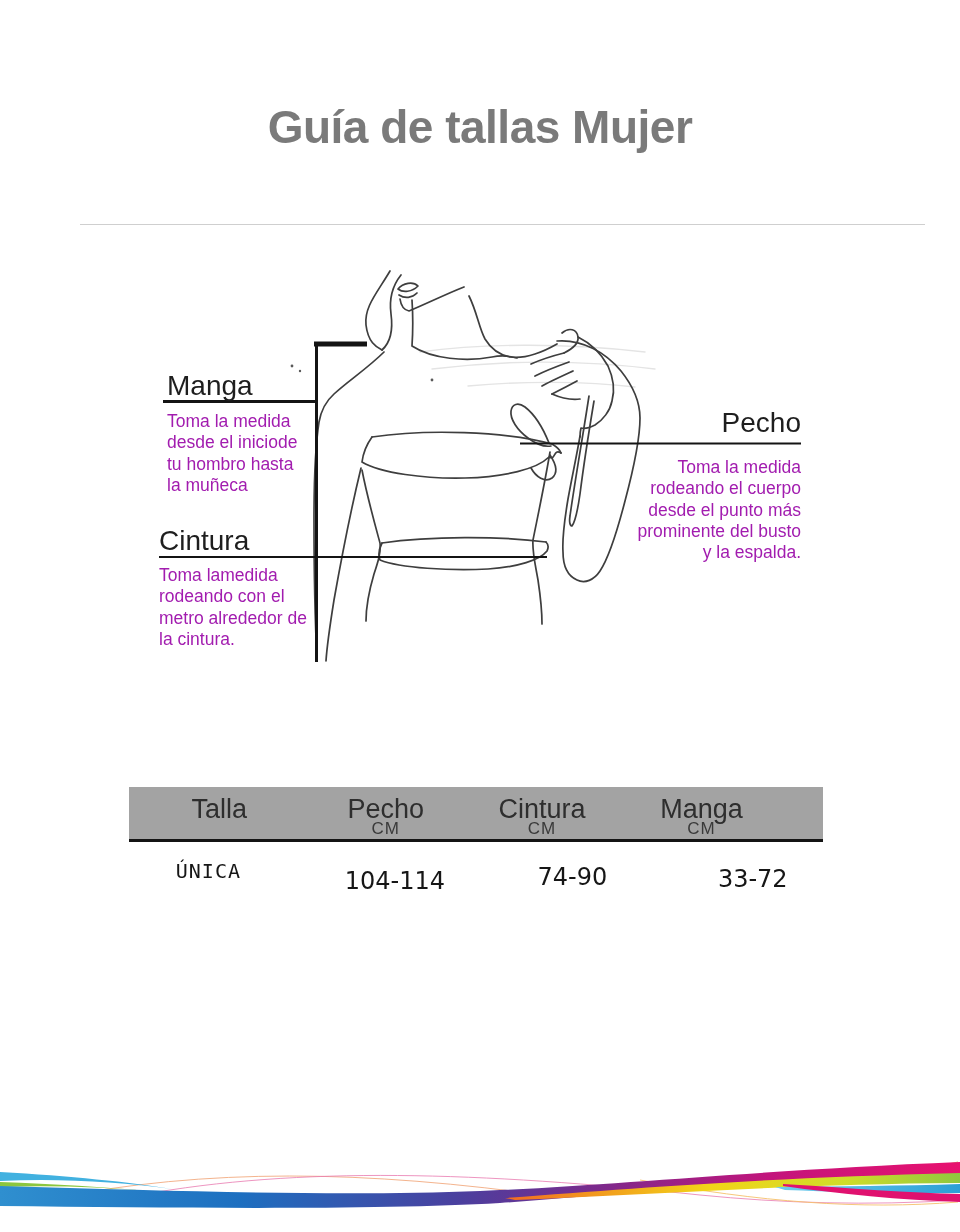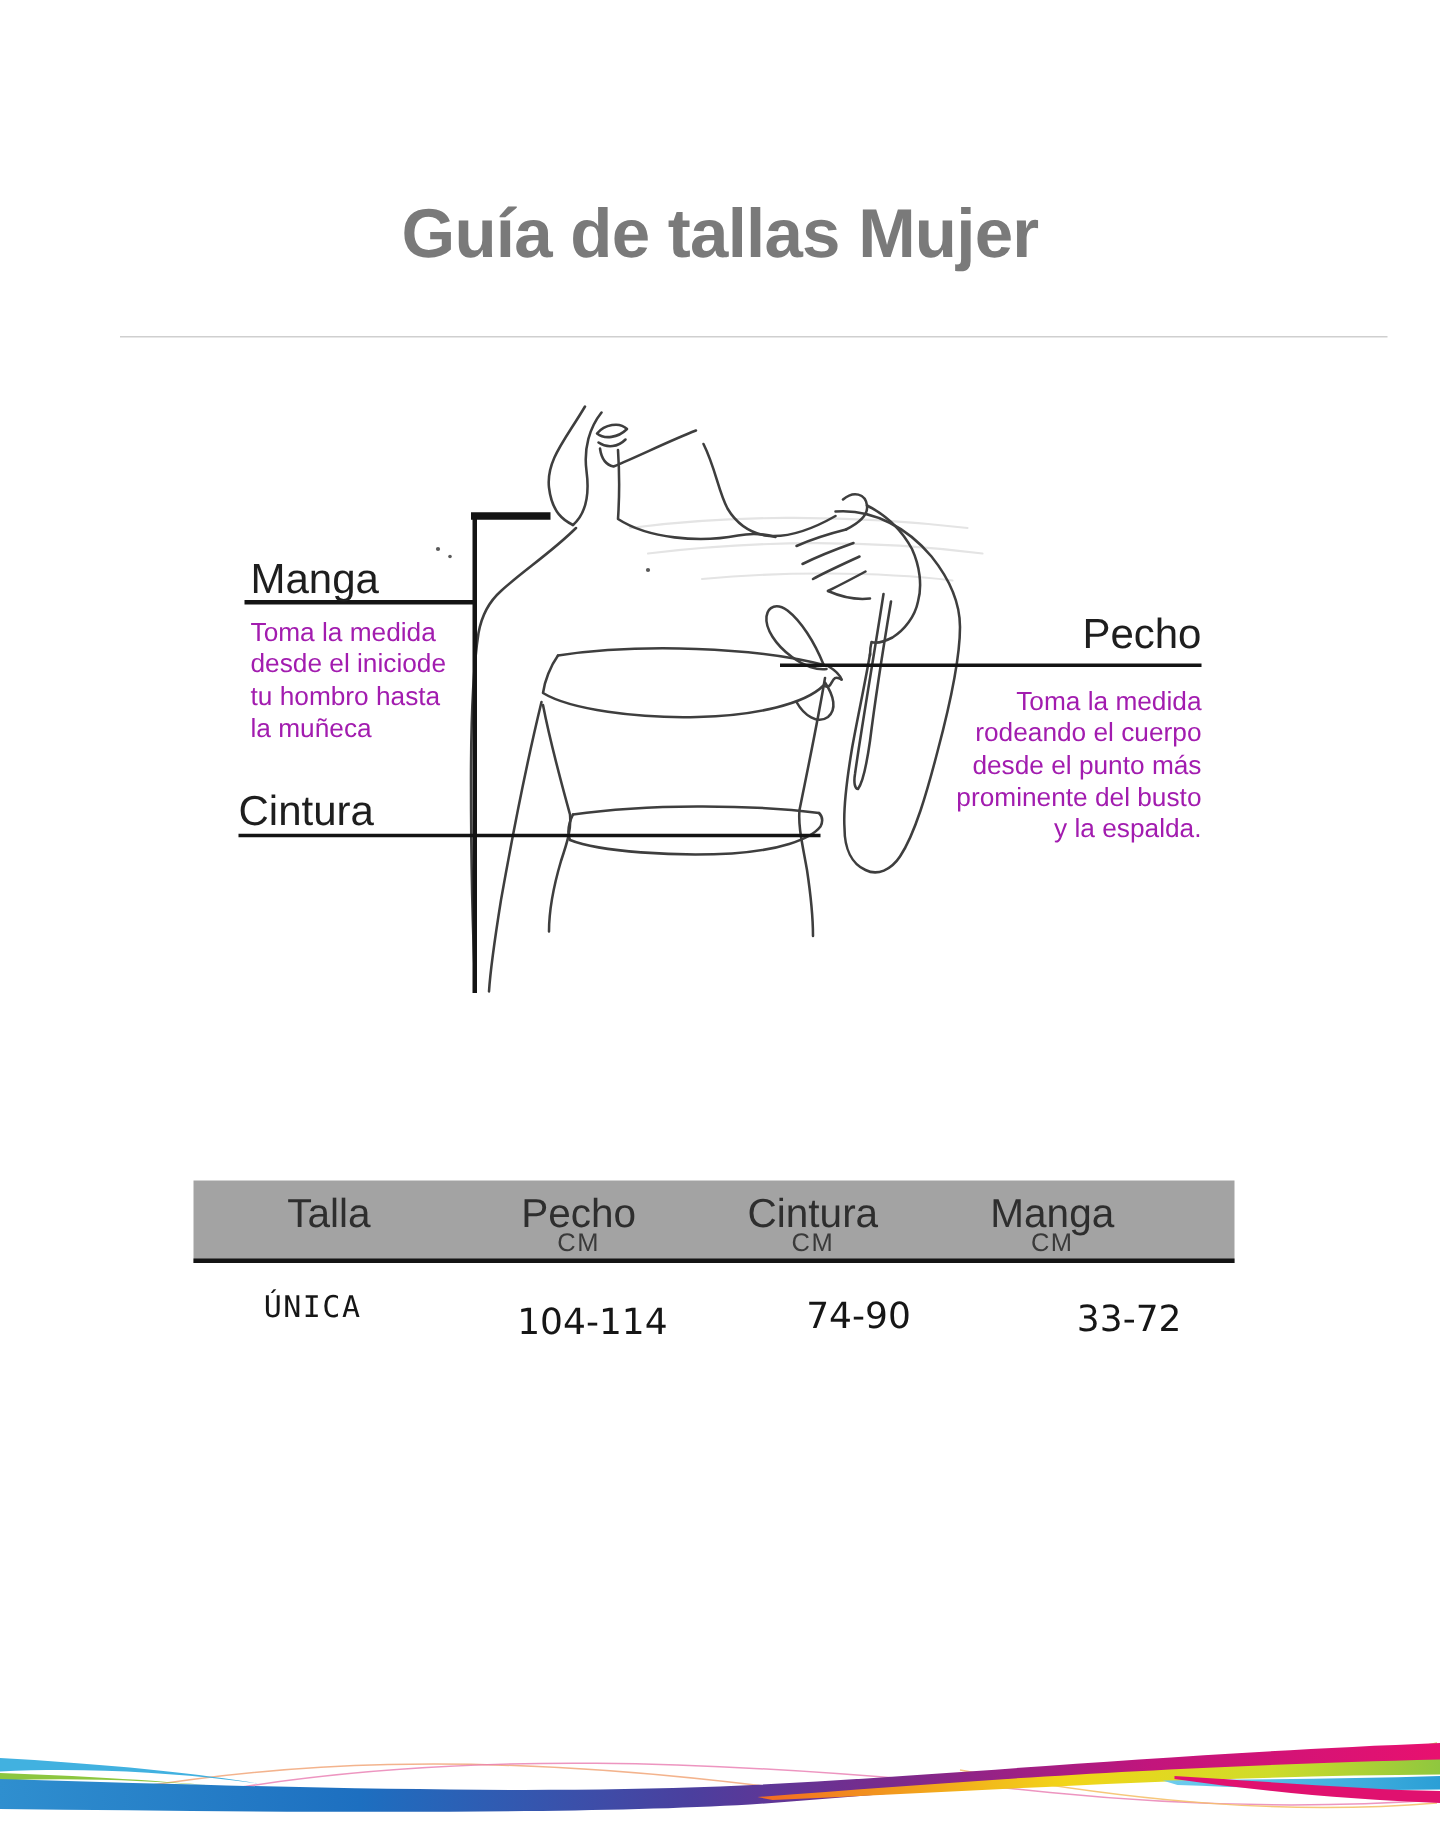--- a/index.html
+++ b/index.html
@@ -3,21 +3,21 @@
 <meta charset="utf-8">
 <style>
   html,body{margin:0;padding:0;background:#ffffff;}
   .page{
     position:relative;width:960px;height:1232px;margin:0 auto;
     background:#ffffff;overflow:hidden;
     font-family:"Liberation Sans",sans-serif;color:#222;
   }
   
   .title{
-    position:absolute;left:0;top:98px;width:960px;text-align:center;
+    position:absolute;left:0;top:70px;width:960px;text-align:center;
     font-size:46px;font-weight:700;letter-spacing:-0.5px;color:#7a7a7a;line-height:52px;
   }
   .subtitle{
     position:absolute;left:0;top:138px;width:960px;text-align:center;
     font-size:31px;font-weight:400;color:#8d8d8d;line-height:36px;
   }
   .divider{
     position:absolute;left:80px;top:224px;width:845px;height:0;
     border-top:1px solid #cfcfcf;
   }
@@ -144,20 +144,26 @@
       <div>Toma la medida</div>
       <div>rodeando el cuerpo</div>
       <div>desde el punto más</div>
       <div>prominente del busto</div>
       <div>y la espalda.</div>
     </div>
   </div>
 
   <div class="ann-cintura">
     <div class="ann-label">Cintura</div>
+    <div class="ann-text">
+      <div>Toma lamedida</div>
+      <div>rodeando con el</div>
+      <div>metro alrededor de</div>
+      <div>la cintura.</div>
+    </div>
   </div>
 
   <div class="size-table">
     <div class="thead">
       <div class="th col-1">
         <div class="th-label">Talla</div>
         <div class="th-unit"></div>
       </div>
       <div class="th col-2">
         <div class="th-label">Pecho</div>

